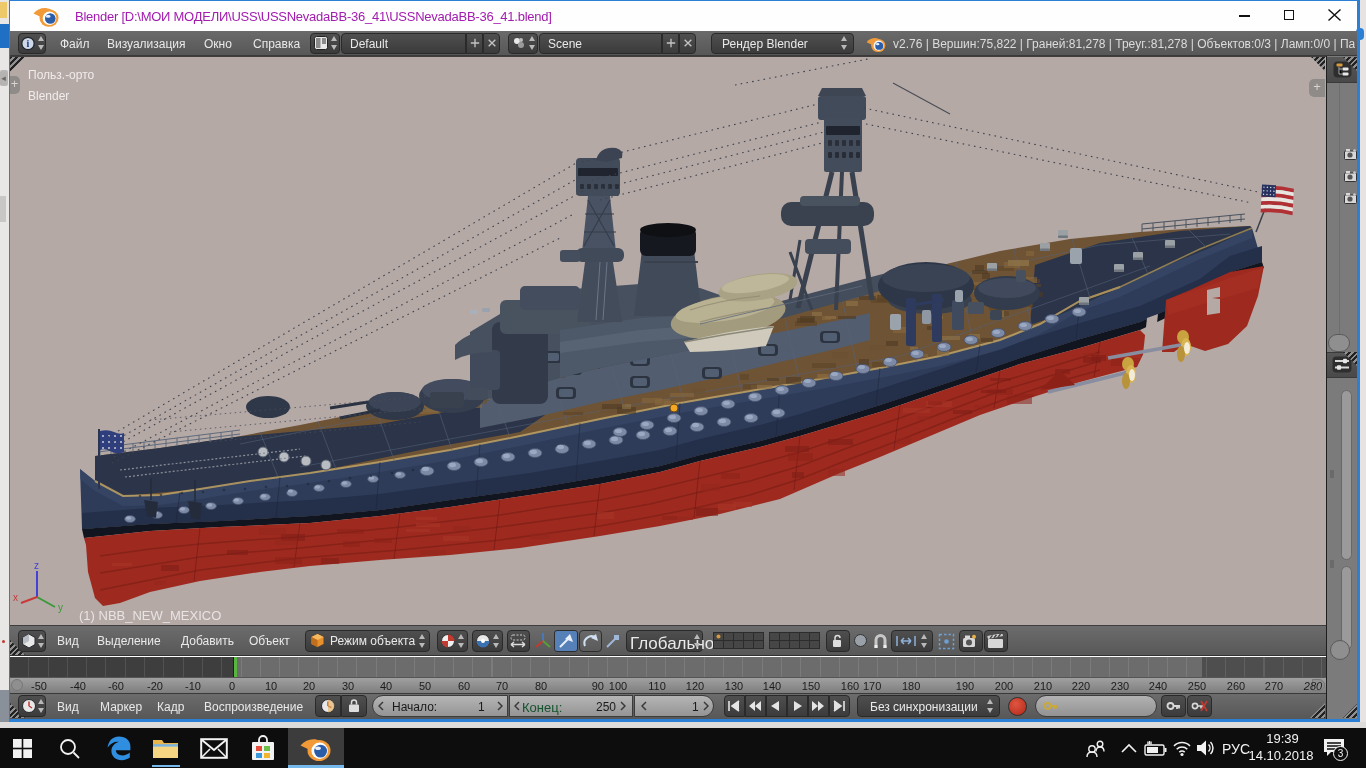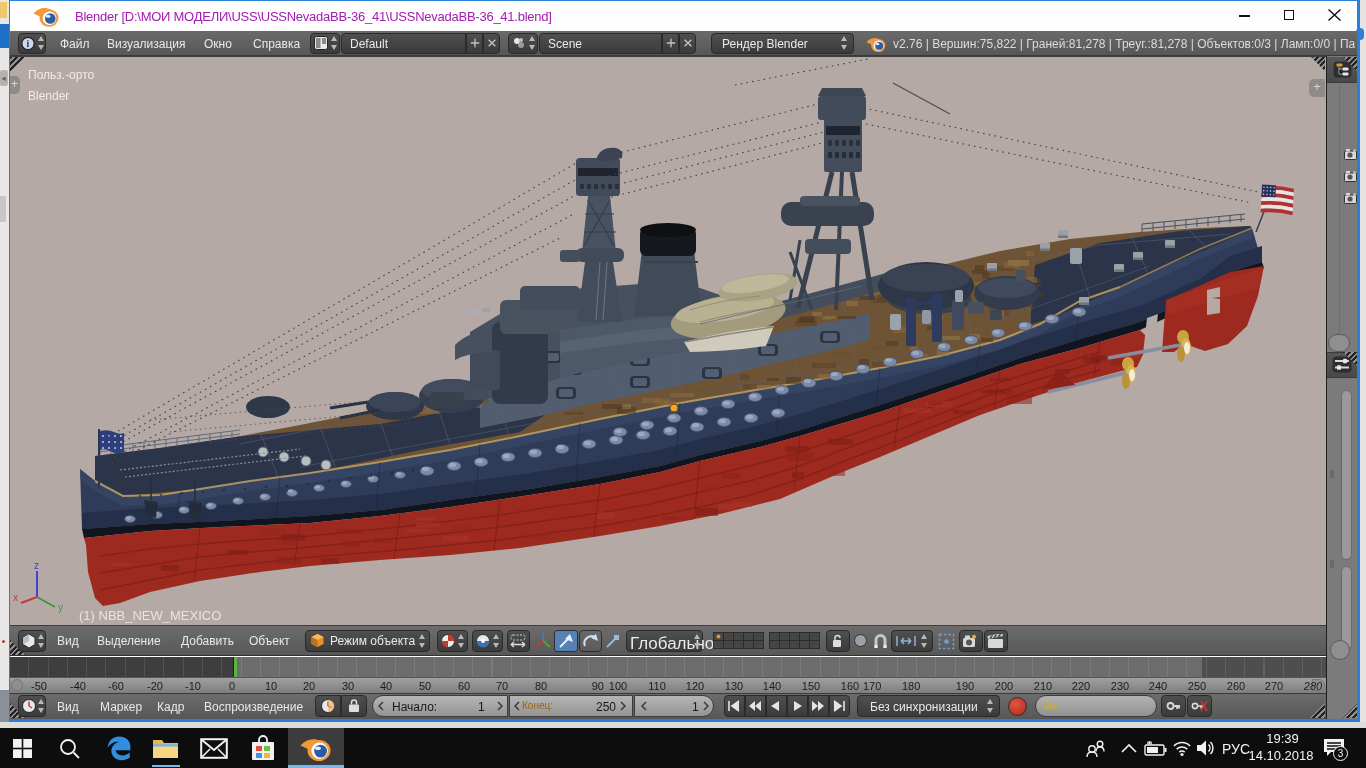--- a/index.html
+++ b/index.html
@@ -914,21 +914,21 @@
   <svg class="abs" style="left:347px;top:698px;" width="14" height="15" viewBox="0 0 14 15">
     <rect x="2" y="6.5" width="10" height="7.5" rx="1" fill="#ddd"></rect>
       <path d="M4.5 6.5 V4.5 a2.5 2.5 0 0 1 5 0 V6.5" stroke="#ddd" stroke-width="1.5" fill="none"></path>
   </svg>
 
   <div class="abs" style="left:372px;top:695px;width:136px;height:22px;border-radius:11px 0 0 11px;background:linear-gradient(#b5b5b5,#949494);border:1px solid #3c3c3c;"></div>
   <div class="abs" style="left:509px;top:695px;width:124px;height:22px;border-radius:0;background:linear-gradient(#b5b5b5,#949494);border:1px solid #3c3c3c;"></div>
   <div class="abs" style="left:634px;top:695px;width:80px;height:22px;border-radius:0 11px 11px 0;background:linear-gradient(#b5b5b5,#949494);border:1px solid #3c3c3c;"></div>
   <div class="abs txt" style="left:392px;top:700px;font-size:12px;color:#1a1a1a;">Начало:</div>
   <div class="abs txt" style="left:478px;top:700px;font-size:12px;color:#1a1a1a;">1</div>
-  <div class="abs txt" style="left:522px;top:700px;font-size:10px;color:#a16207;">Конец:</div>
+  <div class="abs txt" style="left:522px;top:700px;font-size:13px;color:#14532d;">Конец:</div>
   <div class="abs txt" style="left:596px;top:700px;font-size:12px;color:#1a1a1a;">250</div>
   <div class="abs txt" style="left:692px;top:700px;font-size:12px;color:#1a1a1a;">1</div>
   <svg class="abs" style="left:378px;top:701px;" width="6" height="10" viewBox="0 0 6 10">
       <path d="M5 1 L1 5 L5 9" stroke="#3a3a3a" stroke-width="1.5" fill="none"></path>
     </svg>
   <svg class="abs" style="left:497px;top:701px;" width="6" height="10" viewBox="0 0 6 10">
       <path d="M1 1 L5 5 L1 9" stroke="#3a3a3a" stroke-width="1.5" fill="none"></path>
     </svg>
   <svg class="abs" style="left:514px;top:701px;" width="6" height="10" viewBox="0 0 6 10">
       <path d="M5 1 L1 5 L5 9" stroke="#3a3a3a" stroke-width="1.5" fill="none"></path>

